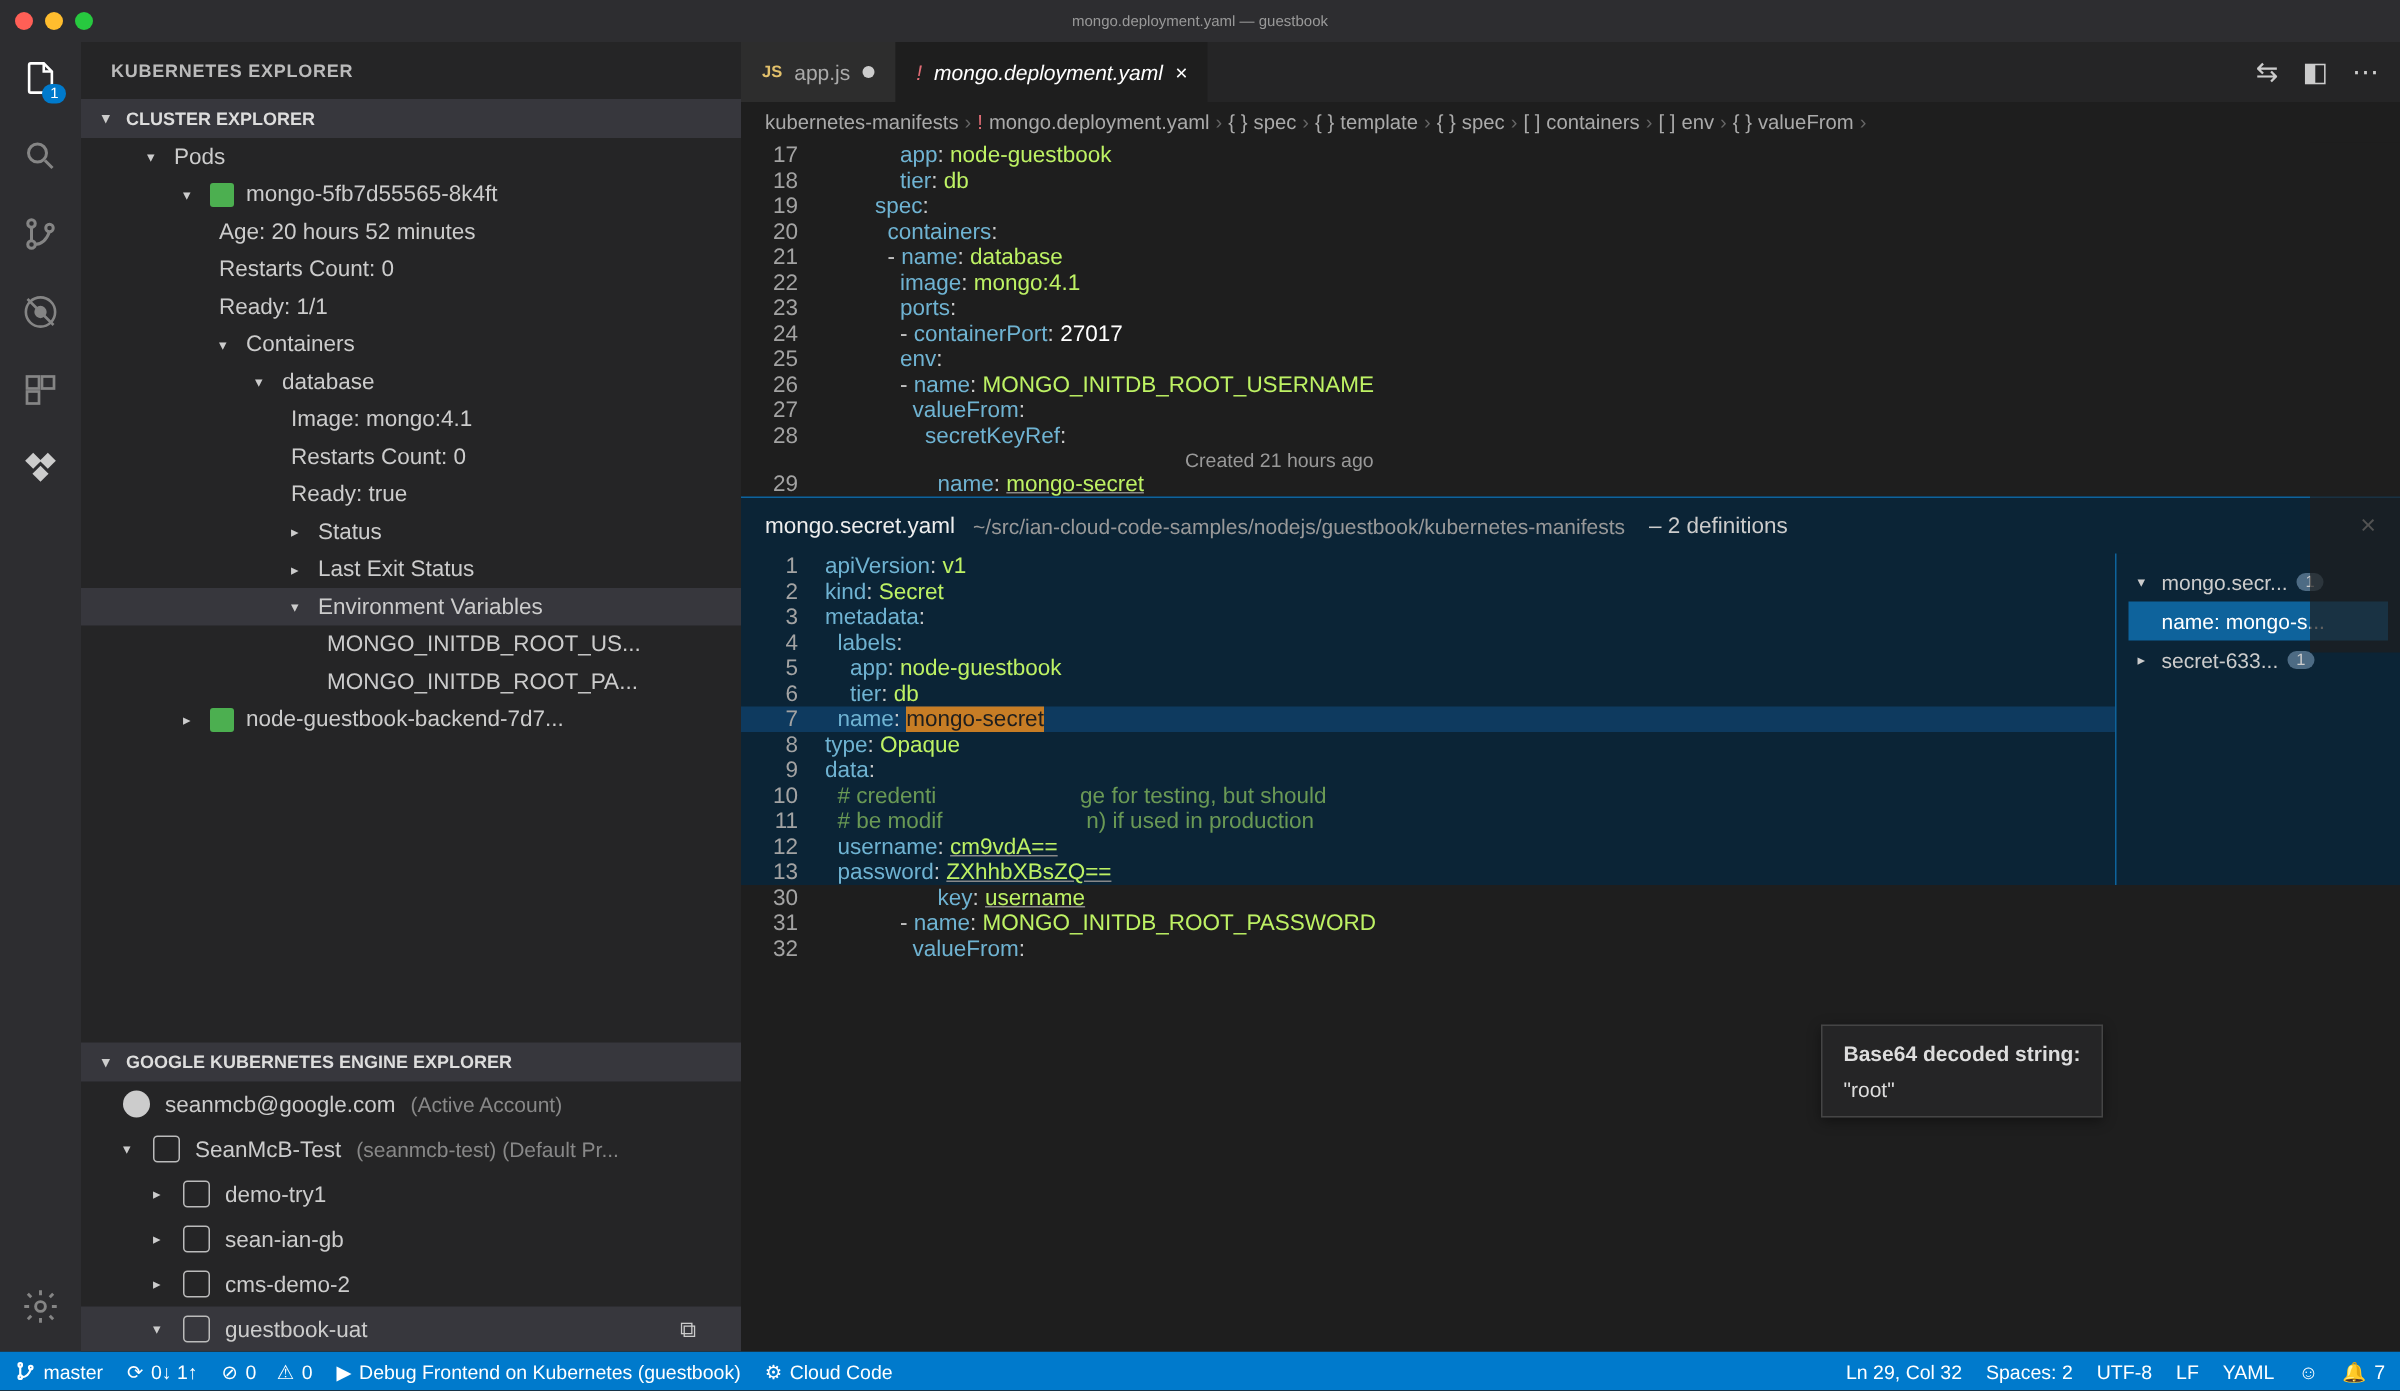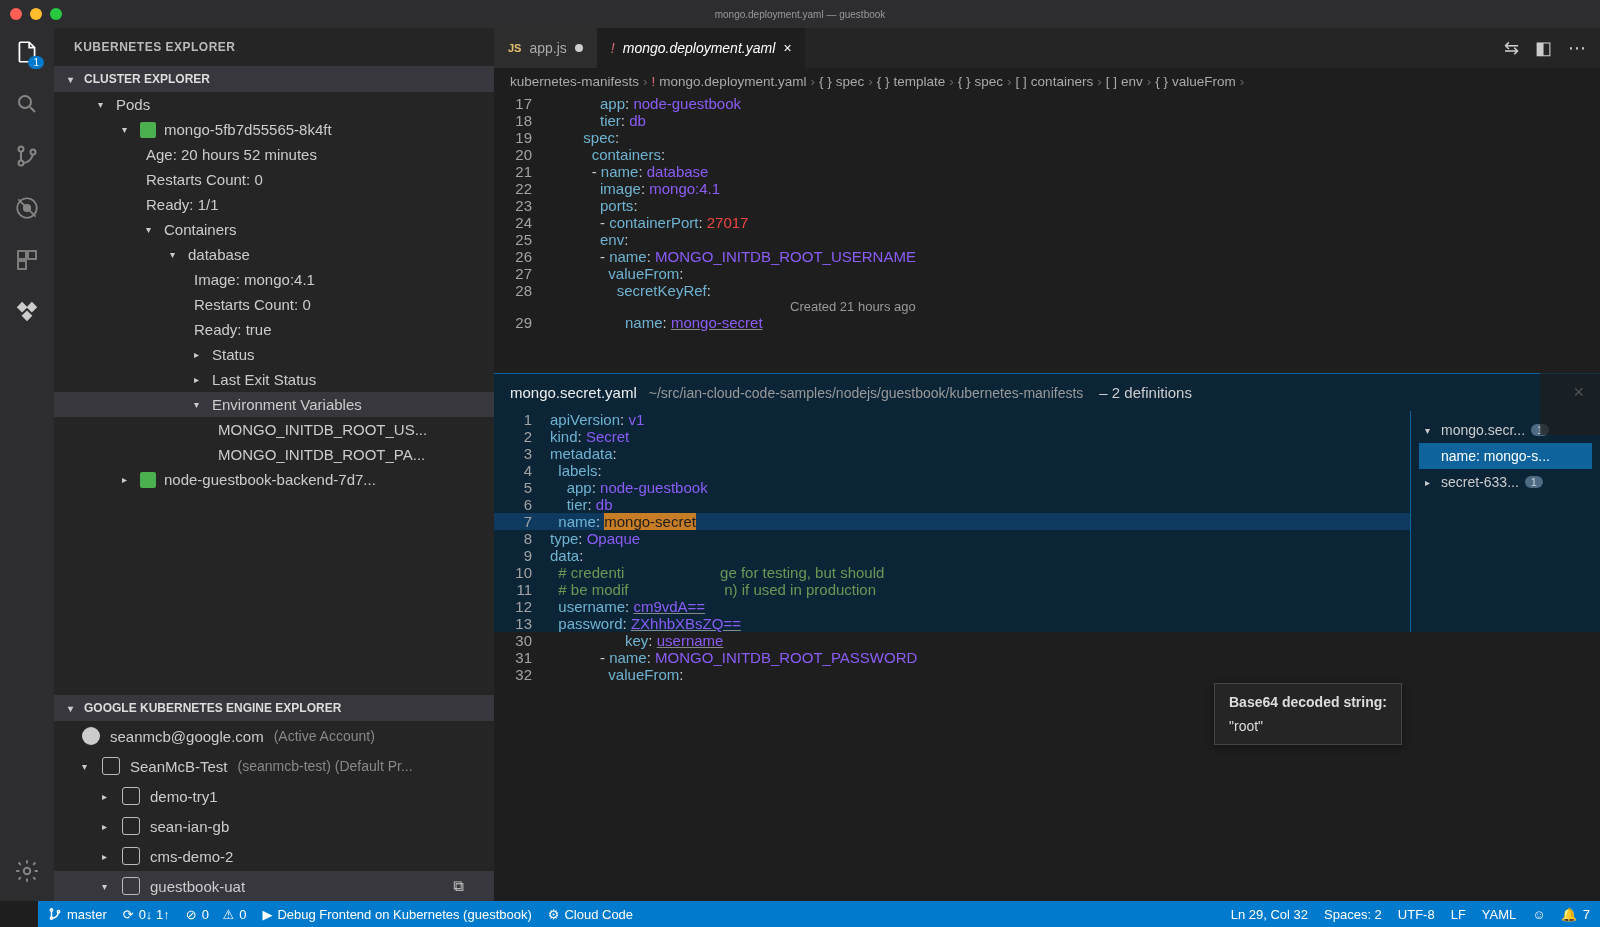--- a/index.html
+++ b/index.html
@@ -36,41 +36,41 @@
 .tab .close{font-size:14px;}
 .tab-actions{margin-left:auto;display:flex;align-items:center;gap:16px;padding:0 14px;color:#ccc;font-size:18px;}
 .breadcrumb{padding:6px 16px;font-size:13.5px;color:#aaa;background:#1e1e1e;display:flex;align-items:center;gap:4px;flex-wrap:nowrap;overflow:hidden;}
 .breadcrumb .sep{color:#666;}
 .breadcrumb .braces{color:#aaa;}
 .code-area{flex:1;display:flex;flex-direction:column;font-family:Menlo,Consolas,monospace;font-size:15px;position:relative;min-height:0;}
 .code-top{overflow:hidden;}
 .code-line{display:flex;}
 .gutter{width:56px;text-align:right;padding-right:18px;color:#a3a3a3;user-select:none;}
 .code{white-space:pre;color:#ccc;}
-.k-key{color:#6fb3d2;} .k-str{color:#8b5cf6;} .k-num{color:#ef4444;} .k-cmt{color:#6a9955;}
+.k-key{color:#6fb3d2;} .k-str{color:#bef264;} .k-num{color:#ffffff;} .k-cmt{color:#6a9955;}
 .codelens{color:#999;font-size:13px;padding-left:240px;}
 .hl-underline{text-decoration:underline;text-decoration-color:#888;}
 .minimap{position:absolute;right:0;top:0;width:60px;height:340px;background:#1e1e1e;opacity:.7;}
-.peek{background:#0b2436;border-top:1px solid #0e639c;display:flex;flex-direction:column;margin-top:42px;}
+.peek{background:#0b2436;border-top:1px solid #0e639c;display:flex;flex-direction:column;}
 .peek-header{padding:8px 16px;display:flex;align-items:center;gap:12px;font-size:15px;}
 .peek-header .fn{color:#eee;}
 .peek-header .path{color:#999;font-size:14px;}
 .peek-header .defs{color:#ccc;margin-left:4px;}
 .peek-header .close{margin-left:auto;color:#ccc;cursor:pointer;font-size:18px;}
 .peek-body{display:flex;flex:1;min-height:0;}
 .peek-code{flex:1;overflow:hidden;}
 .peek-code .code-line{background:transparent;}
 .peek-code .code-line.cur{background:#0e3a5f;}
 .peek-side{width:190px;background:#0b2436;border-left:1px solid #0e639c;padding:6px 8px;font-size:14px;color:#ccc;}
 .peek-side .item{padding:5px 6px;display:flex;align-items:center;gap:6px;cursor:pointer;}
 .peek-side .item.sel{background:#0e639c;color:#fff;}
 .peek-side .count{background:#4d6b84;border-radius:8px;padding:0 6px;font-size:11px;}
 .hl-orange{background:#c77d25;color:#1e1e1e;}
 .tooltip{position:absolute;background:#252526;border:1px solid #454545;padding:10px 14px;font-size:14px;color:#ddd;z-index:10;box-shadow:0 2px 8px rgba(0,0,0,.4);}
-.statusbar{height:26px;background:#007acc;color:#fff;display:flex;align-items:center;font-size:13px;padding:0 10px;gap:16px;margin-left:38px;}
+.statusbar{height:26px;background:#007acc;color:#fff;display:flex;align-items:center;font-size:13px;padding:0 10px;gap:16px;}
 .statusbar .grow{flex:1;}
 .statusbar .item{display:flex;align-items:center;gap:5px;cursor:pointer;}
 svg{display:block;}
 </style>
 </head>
 <body>
 
 <div class="titlebar">
   <div class="traffic">
     <div class="dot r"></div>

